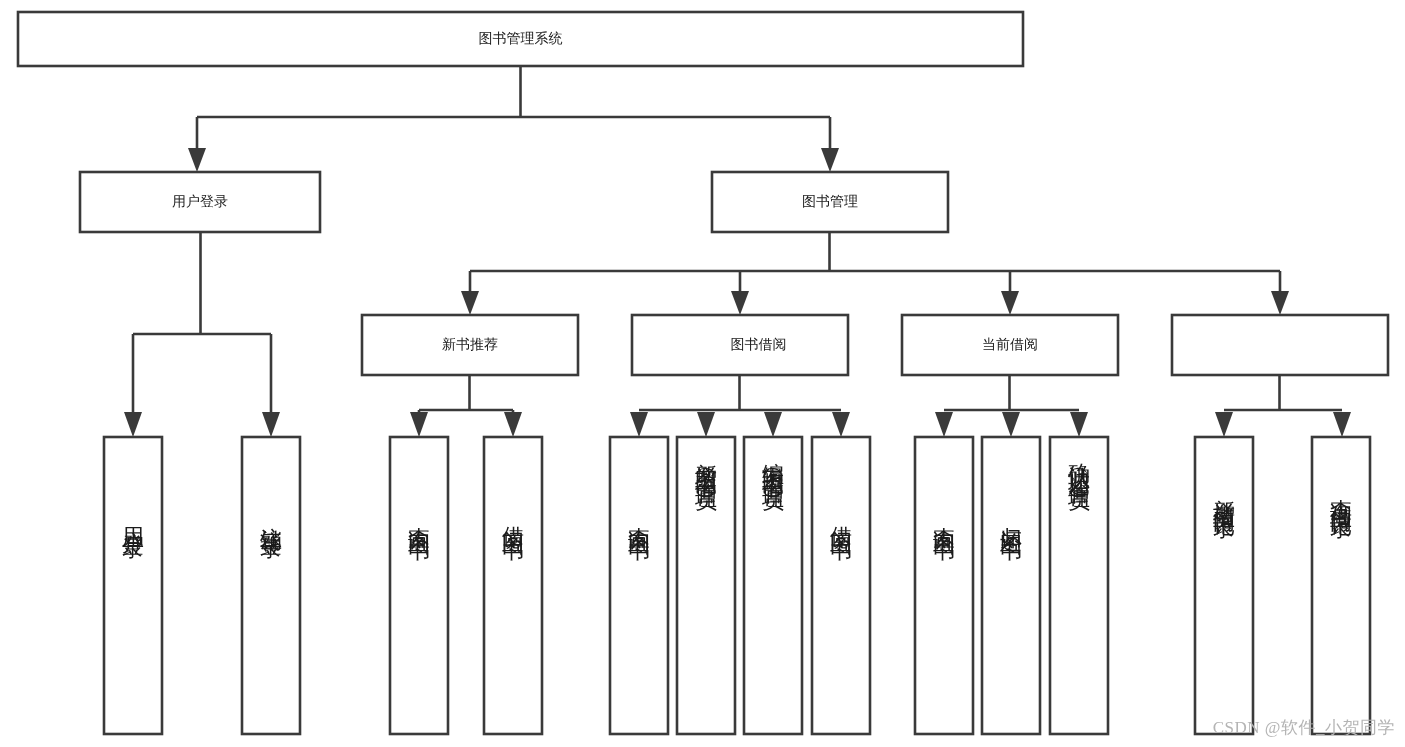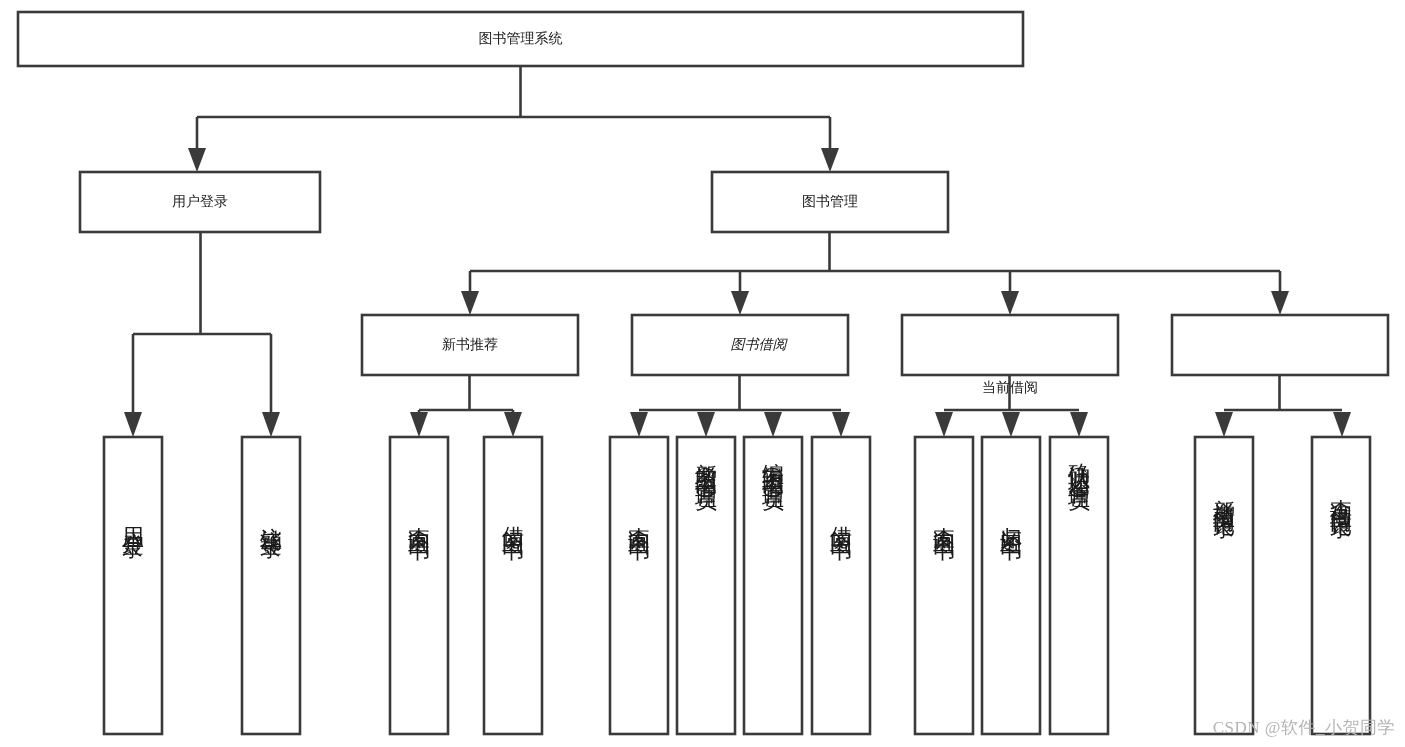--- a/index.html
+++ b/index.html
@@ -146,24 +146,24 @@
   <div class="htext-wrap" style="left:80px;top:172px;width:240px;height:60px;">
     <span>用户登录</span>
   </div>
   <div class="htext-wrap" style="left:712px;top:172px;width:236px;height:60px;">
     <span>图书管理</span>
   </div>
 
   <div class="htext-wrap" style="left:362px;top:315px;width:216px;height:60px;font-family:Liberation Mono, monospace;">
     <span>新书推荐</span>
   </div>
-  <div class="htext-wrap" style="left:632px;top:315px;width:253px;height:60px;font-style:italic;">
+  <div class="htext-wrap" style="left:632px;top:315px;width:253px;height:60px;">
     <span>图书借阅</span>
   </div>
-  <div class="htext-wrap" style="left:902px;top:315px;width:216px;height:60px;margin-top:43px;">
+  <div class="htext-wrap" style="left:902px;top:315px;width:216px;height:60px;">
     <span>当前借阅</span>
   </div>
 
   <div class="vtext-wrap" style="left:104px;top:437px;width:58px;height:297px;padding-top:72px;box-sizing:border-box;">
     <span class="vtext">用户登录</span>
   </div>
   <div class="vtext-wrap" style="left:242px;top:437px;width:58px;height:297px;padding-top:72px;box-sizing:border-box;">
     <span class="vtext">注销登录</span>
   </div>
   <div class="vtext-wrap" style="left:390px;top:437px;width:58px;height:297px;padding-top:72px;box-sizing:border-box;">

